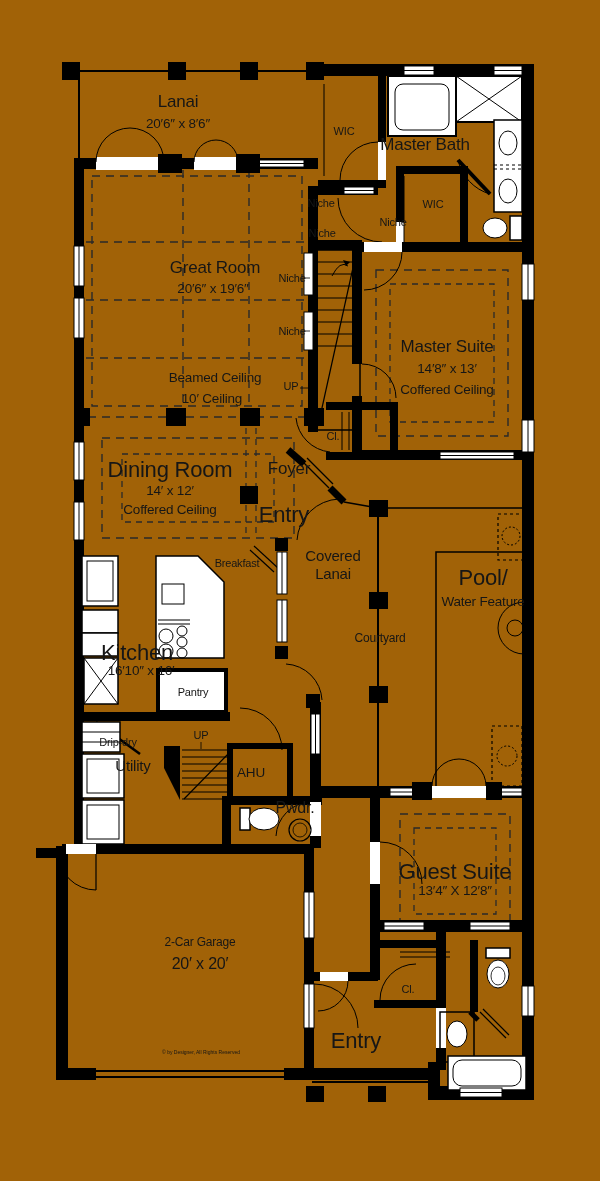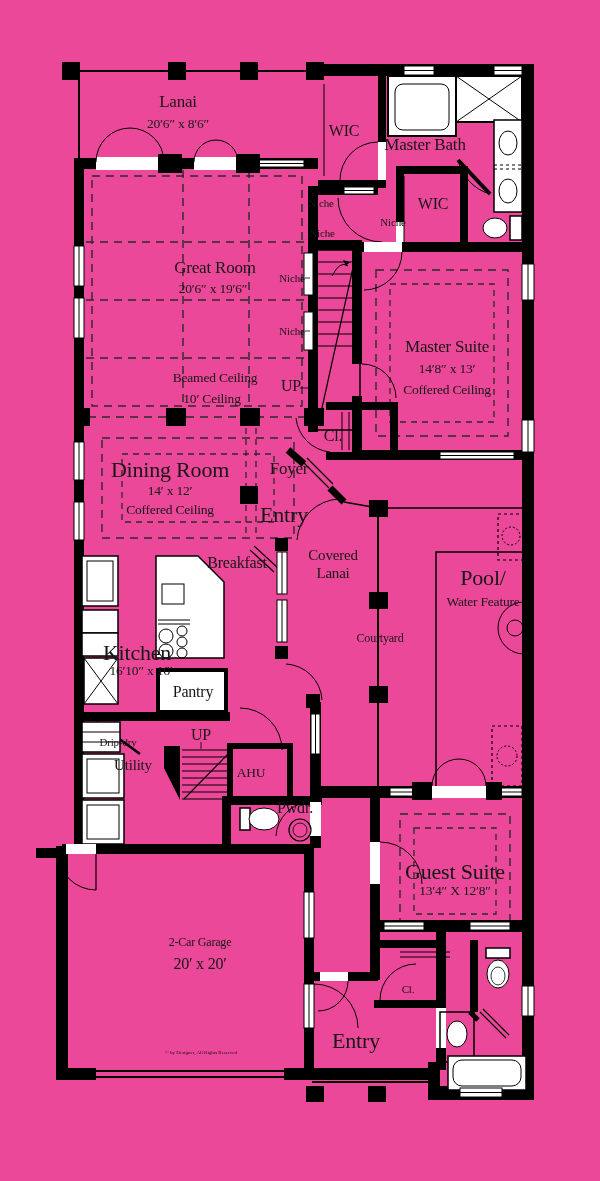--- a/index.html
+++ b/index.html
@@ -1,22 +1,22 @@
 <!DOCTYPE html>
 <html><head>
 <meta charset="utf-8">
 <style>
   html,body{margin:0;padding:0;background:#fff;}
-  #plan{position:relative;width:600px;height:1181px;background:#ec4899;overflow:hidden;
-        font-family:Liberation Serif, serif;}
+  #plan{position:relative;width:600px;height:1181px;background:#a16207;overflow:hidden;
+        font-family:Liberation Sans, sans-serif;}
   #plan svg{position:absolute;left:0;top:0;}
   .lbl{position:absolute;transform:translate(-50%,-50%);color:#161616;text-align:center;
        white-space:pre-line;line-height:1.18;letter-spacing:-0.2px;z-index:5;}
   .s17{font-size:17px;} .s16{font-size:22px;} .s15{font-size:15px;} .s14{font-size:16px;}
-  .s13{font-size:13.5px;} .s12{font-size:16px;text-align:right;} .s11{font-size:11px;} .s18{font-size:12px;}
+  .s13{font-size:13.5px;} .s12{font-size:11px;text-align:right;} .s11{font-size:11px;} .s18{font-size:12px;}
   .tiny{font-size:5px;letter-spacing:0;}
   .wall{fill:#000;stroke:none;}
   .thin{stroke:#000;fill:none;}
   .fix{stroke:#000;fill:#fff;}
   .dash{stroke:#2a2a2a;stroke-width:1.4;fill:none;stroke-dasharray:8 6;}
   .dash2{stroke:#2a2a2a;stroke-width:1.3;fill:none;stroke-dasharray:6 5;}
   .win{fill:#fff;stroke:#000;stroke-width:1;}
   .arc{stroke:#000;stroke-width:1;fill:none;}
 </style>
 </head>

